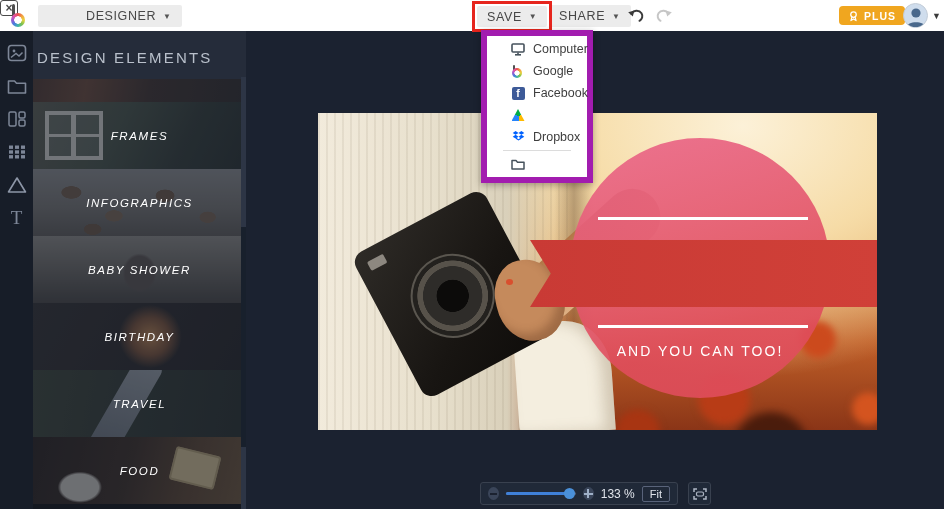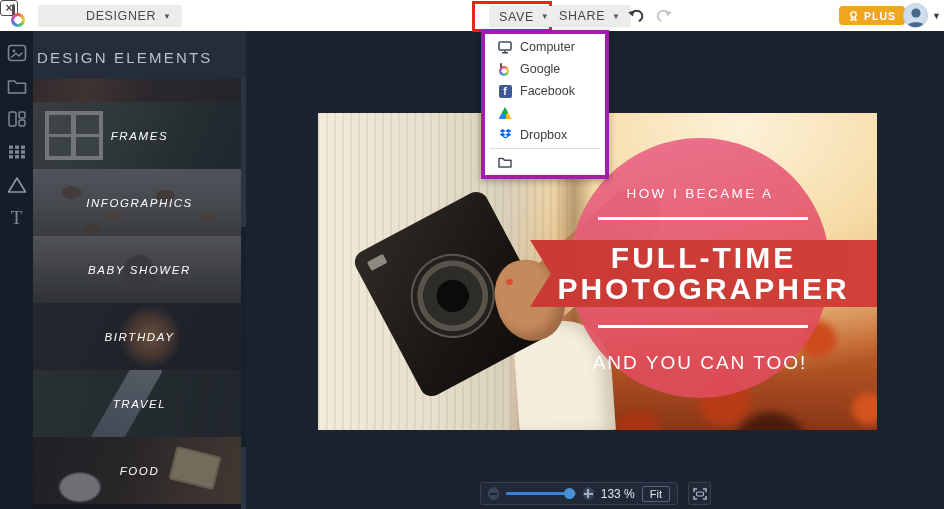--- a/index.html
+++ b/index.html
@@ -12,38 +12,38 @@
   .logo .stem { position:absolute; left:2px; top:0; width:3px; height:15px; background:#4f4f4f; border-radius:2px; }
   .logo .ring { position:absolute; left:1px; top:9px; width:14px; height:14px; border-radius:50%;
     background: radial-gradient(circle at 50% 50%, #ffffff 0 3.5px, rgba(255,255,255,0) 4px),
     conic-gradient(#e94f4f,#f2a341,#e8d33f,#7fc24f,#3fb5a8,#4a7de0,#9a5ad0,#e052a8,#e94f4f); }
   .bar-btn { position:absolute; height:22px; background:#ececec; border:none; border-radius:2px;
     color:#474747; font-size:12.5px; letter-spacing:0.6px; font-family:"Liberation Sans",sans-serif;
     display:flex; align-items:center; gap:7px; padding:0 10px; cursor:pointer; }
   .caret { font-size:8px; color:#555; }
   .designer-btn { left:38px; top:5px;padding-left:48px; }
   .save-annotation { position:absolute; left:472px; top:1px; padding:2px; border:3px solid #e6251d; z-index:45; }
-  .save-btn { position:relative; left:12px; top:0; height:21px; }
+  .save-btn { position:relative; left:0; top:0; height:21px; }
   .share-btn { left:549px; top:5px; }
   .icon-btn { position:absolute; top:6px; width:20px; height:18px; background:none; border:none;
     display:flex; align-items:center; justify-content:center; cursor:pointer; }
   .undo-btn { left:626px; } .redo-btn { left:654px; }
   .close-btn { left:682px; top:7px; width:18px; height:16px; border:1.5px solid #4a4a4a; border-radius:3px;
     background:none; color:#4a4a4a; font-size:12px; font-weight:bold; line-height:12px;
     display:flex; align-items:center; justify-content:center; cursor:pointer; }
   .plus-btn { position:absolute; left:839px; top:6px; height:19px; background:#f0a61f; border:none; border-radius:4px;
     color:#fff; font-size:10.5px; font-weight:bold; letter-spacing:1px; display:flex; align-items:center; gap:5px;
     padding:0 9px; cursor:pointer; }
   .avatar { position:absolute; left:903px; top:3px; width:25px; height:25px; border-radius:50%;
     overflow:hidden; background:#cfdded; border:1px solid #c3cdd8; cursor:pointer; }
   .avatar-caret { position:absolute; left:932px; top:11px; font-size:9px; color:#3a3a3a; cursor:pointer; }
 
   
-  .save-menu { position:absolute; left:481px; top:30px; width:128px; background:#ffffff;
-    border:4px solid #a21caf; box-shadow:0 2px 7px rgba(0,0,0,0.3); z-index:50; padding:2px 5px; }
+  .save-menu { position:absolute; left:481px; top:30px; width:112px; background:#ffffff;
+    border:6px solid #a21caf; box-shadow:0 2px 7px rgba(0,0,0,0.3); z-index:50; padding:2px 16px; }
   .menu-item { height:22px; display:flex; align-items:center; gap:8px; padding:0 8px;
     font-size:12.5px; color:#3e3e3e; cursor:pointer; }
   .menu-divider { height:1px; background:#dcdcdc; margin:2px 0; }
   .mi-icon { width:14px; height:13px; display:flex; align-items:center; justify-content:center; flex:0 0 14px; }
   .fb-icon { width:13px; height:13px; border-radius:2px; background:#3d5a98; color:#fff; font-size:10.5px;
     font-weight:bold; display:flex; align-items:flex-end; justify-content:center; line-height:13px; }
   .gd-icon { width:13px; height:12px; clip-path:polygon(50% 0, 0 100%, 100% 100%);
     background:conic-gradient(from 180deg at 50% 62%, #2684fc 0 120deg, #00ac47 120deg 240deg, #ffba00 240deg 360deg); }
   .bf-mini { position:relative; width:13px; height:13px; }
   .bf-mini .stem { position:absolute; left:1px; top:0; width:2px; height:8px; background:#4f4f4f; border-radius:1px; }
@@ -131,21 +131,21 @@
   .pink-circle { position:absolute; left:252px; top:25px; width:260px; height:260px; border-radius:50%;
     background:linear-gradient(160deg, rgba(235,105,140,0.92) 0%, rgba(224,77,92,0.9) 70%); }
   .ribbon { position:absolute; left:212px; top:127px; width:347px; height:67px;
     background:linear-gradient(90deg,#c93a35 0%,#d04038 100%);
     clip-path:polygon(0 0, 100% 0, 100% 100%, 0 100%, 6% 50%); }
   .cv-text { position:absolute; color:#ffffff; text-align:center; }
   .t-how { left:252px; top:73px; width:260px; font-size:13.5px; letter-spacing:2.4px; }
   .rule { position:absolute; left:280px; width:210px; height:3px; background:#ffffff; }
   .rule-1 { top:104px; } .rule-2 { top:212px; }
   .t-main { left:212px; top:129px; width:347px; font-size:30px; font-weight:bold; letter-spacing:3px; line-height:31px; }
-  .t-too { left:252px; top:230px; width:260px; font-size:19px; letter-spacing:2px;margin-top:9px; }
+  .t-too { left:252px; top:230px; width:260px; font-size:14px; letter-spacing:2px; }
 
   
   .zoombar { position:absolute; left:480px; top:482px; width:198px; height:23px; background:#202938;
     border:1px solid #39414f; border-radius:3px; display:flex; align-items:center; padding:0 7px; gap:7px; z-index:20; }
   .z-circle { width:13px; height:13px; border-radius:50%; background:#3a4559; border:none; cursor:pointer;
     display:flex; align-items:center; justify-content:center; padding:0; }
   .z-minus { width:7px; height:2px; background:#1b2230; }
   .z-plus { position:relative; width:9px; height:9px; }
   .z-plus::before { content:""; position:absolute; left:0; top:3.5px; width:9px; height:2px; background:#9fb0c8; }
   .z-plus::after { content:""; position:absolute; left:3.5px; top:0; width:2px; height:9px; background:#9fb0c8; }
@@ -359,26 +359,21 @@
   <div class="camera">
     <span class="lens"></span>
     <span class="cam-plate1"></span>
     <span class="cam-plate2"></span>
   </div>
   <div class="arm"></div>
   <div class="hand"></div>
   <div class="nail"></div>
   <div class="pink-circle"></div>
   <div class="ribbon"></div>
-  <div class="cv-text t-how">HOW I BECAME A</div>
   <div class="rule rule-1"></div>
-  <div class="cv-text t-main">
-    <div>FULL-TIME</div>
-    <div>PHOTOGRAPHER</div>
-  </div>
   <div class="rule rule-2"></div>
   <div class="cv-text t-too">AND YOU CAN TOO!</div>
 </div>
 
 <div class="zoombar">
   <button class="z-circle">
       <span class="z-minus"></span>
     </button>
   <span class="z-track">
     <span class="z-fill"></span>

